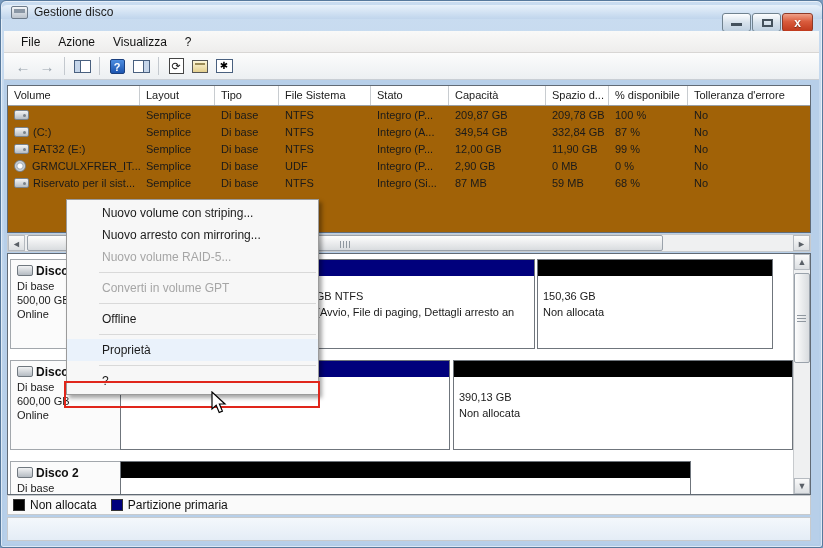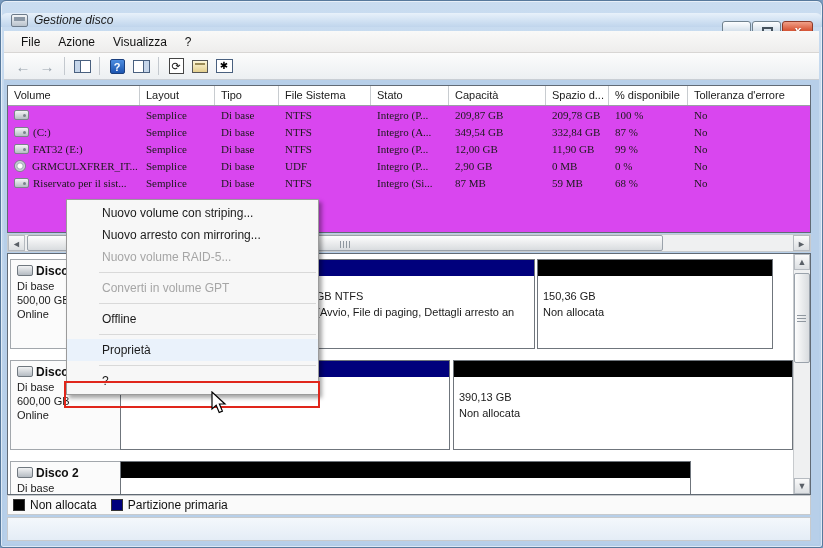--- a/index.html
+++ b/index.html
@@ -2,22 +2,22 @@
 <html><head>
 <meta charset="utf-8">
 <style>
   * { margin:0; padding:0; box-sizing:border-box; }
   html,body { width:823px; height:548px; font-family:"Liberation Sans","DejaVu Sans",sans-serif; }
   body { position:relative; background:#7a9cc0; overflow:hidden; }
 
   
   .window { position:absolute; inset:0; border:1px solid #57799c; border-radius:6px 6px 3px 3px;
             background:linear-gradient(#c9dcf0,#b3cde8); box-shadow:inset 0 0 0 1px rgba(255,255,255,.55); }
-  .titlebar { position:absolute; left:0; top:12px; right:0; height:14px; display:flex; align-items:center;
-              padding-left:10px; background:linear-gradient(#e8f1fa,#cfe0f2 60%,#c0d5ec); border-radius:6px 6px 0 0;font-style:italic; }
+  .titlebar { position:absolute; left:0; top:4px; right:0; height:14px; display:flex; align-items:center;
+              padding-left:10px; background:linear-gradient(#e8f1fa,#cfe0f2 60%,#c0d5ec); border-radius:6px 6px 0 0; }
   .title-icon { width:17px; height:13px; margin-right:6px; border:1px solid #6d7b8a; border-radius:2px;
                 background:linear-gradient(#f4f6f8,#b9c2cc); position:relative; }
   .title-icon:before { content:""; position:absolute; left:2px; right:2px; top:2px; height:4px; background:#8a97a5; }
   .title-text { font-size:12px; color:#1c1c1c; }
   .winbtns { position:absolute; right:9px; top:8px; display:flex; }
   .wbtn { width:29px; height:19px; border:1px solid #70828f; border-radius:3px; margin-left:1px;
           background:linear-gradient(#fdfeff,#d7e2ec 50%,#bfd0e0); position:relative; }
   .wbtn.close { width:31px; background:linear-gradient(#f0a088,#d95b3c 45%,#c03a1d); border-color:#8e3a28; }
   .glyph-min { position:absolute; left:8px; right:8px; bottom:5px; height:3px; background:#44515c; }
   .glyph-max { position:absolute; left:9px; top:5px; width:11px; height:8px; border:2px solid #44515c; }
@@ -39,24 +39,24 @@
               color:#fff; font-size:11px; font-weight:bold; text-align:center; line-height:14px; }
   .page-ico { width:15px; height:16px; border:1px solid #444; background:#fff; font-size:11px; line-height:15px; text-align:center; color:#1a1a1a; }
   .prop-ico { width:16px; height:13px; border:1px solid #555; background:linear-gradient(#fdf6d8,#e4cf8e); position:relative; }
   .prop-ico:before { content:""; position:absolute; left:2px; top:2px; right:2px; height:2px; background:#9a8a55; }
   .gear-ico { width:17px; height:14px; border:1px solid #49607f; background:#fff; position:relative; font-size:10px; line-height:12px; text-align:center; }
 
   
   .client { position:absolute; left:3px; right:3px; top:79px; bottom:3px; background:#b7cfe9; }
 
   
-  .volpane { position:absolute; left:3px; right:8px; top:5px; height:148px; background:#d946ef; border:1px solid #616a74; }
+  .volpane { position:absolute; left:3px; right:8px; top:5px; height:148px; background:#a16207; border:1px solid #616a74; }
   .vhead { display:flex; height:20px; border-bottom:1px solid #9aa0a6; background:#fff; }
   .vhead .hc { font-size:11px; color:#1a1a1a; padding:3px 0 0 6px; border-right:1px solid #c8ccd0; overflow:hidden; white-space:nowrap; }
-  .vrow { display:flex; height:17px; align-items:center;font-family:Liberation Serif, serif; }
+  .vrow { display:flex; height:17px; align-items:center; }
   .vrow .c { font-size:11px; color:#1a1a1a; padding-left:6px; overflow:hidden; white-space:nowrap; }
   .c0{width:132px;} .c1{width:75px;} .c2{width:64px;} .c3{width:92px;} .c4{width:78px;}
   .c5{width:97px;} .c6{width:63px;} .c7{width:79px;} .c8{flex:1;}
   .vol-ico { display:inline-block; width:15px; height:10px; border:1px solid #7b838b; border-radius:2px;
              background:linear-gradient(#f3f4f5,#b6bdc4); vertical-align:-1px; margin-right:4px; position:relative; }
   .vol-ico:before { content:""; position:absolute; right:2px; top:3px; width:3px; height:3px; background:#79828b; border-radius:50%; }
   .cd-ico { display:inline-block; width:12px; height:12px; border-radius:50%; vertical-align:-2px; margin-right:6px;
             background:radial-gradient(circle at 50% 50%, #fff 0 2px, #aab3bc 3px, #d7dde3 5px, #8e979f 6px); border:1px solid #7b838b; }
 
   

